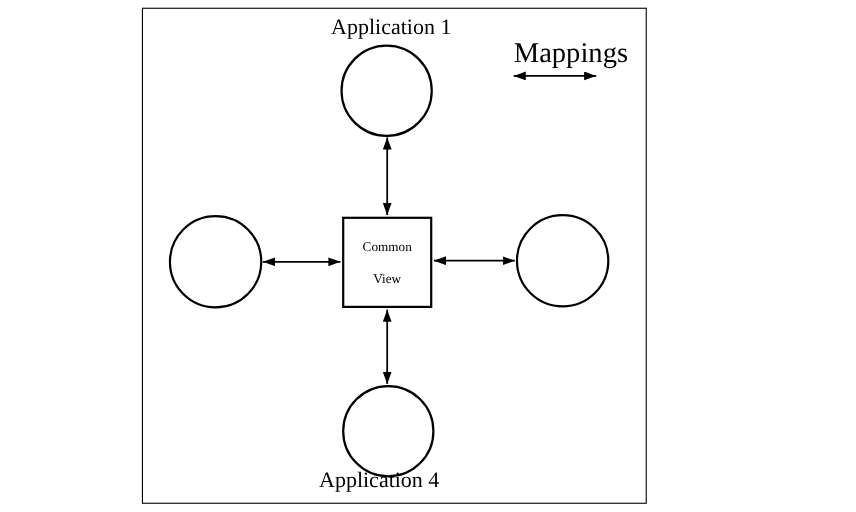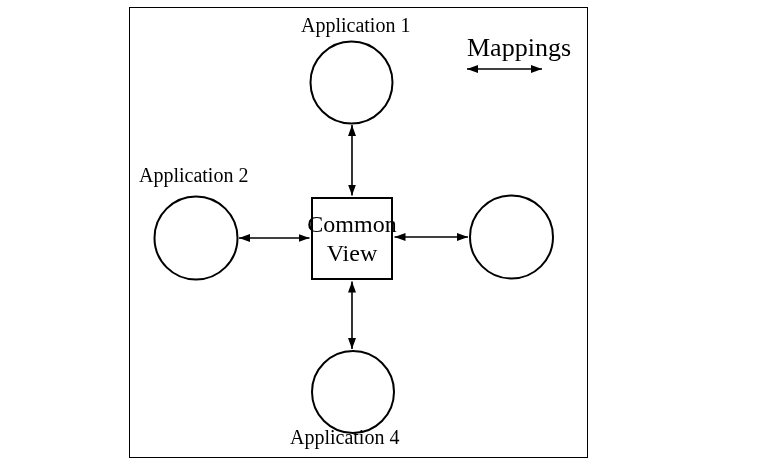--- a/index.html
+++ b/index.html
@@ -60,21 +60,21 @@
     top: 197px;
     width: 82px;
     height: 83px;
     border: 2.5px solid #000000;
     box-sizing: border-box;
     background: #ffffff;
     display: flex;
     flex-direction: column;
     align-items: center;
     justify-content: center;
-    font-size: 24px;
+    font-size: 12px;
     line-height: 29px;
     text-align: center;
   }
 </style>
 </head>
 <body>
 
 <div class="stage">
   <div class="frame"></div>
 
@@ -92,21 +92,20 @@
 
     <line x1="352" y1="125" x2="352" y2="195.5" stroke="#000000" stroke-width="1.6" marker-start="url(#ah)" marker-end="url(#ah)"></line>
     <line x1="352" y1="281.5" x2="352" y2="349" stroke="#000000" stroke-width="1.6" marker-start="url(#ah)" marker-end="url(#ah)"></line>
     <line x1="239" y1="238" x2="309.5" y2="238" stroke="#000000" stroke-width="1.6" marker-start="url(#ah)" marker-end="url(#ah)"></line>
     <line x1="394.5" y1="237" x2="468" y2="237" stroke="#000000" stroke-width="1.6" marker-start="url(#ah)" marker-end="url(#ah)"></line>
 
     <line x1="467" y1="69" x2="542" y2="69" stroke="#000000" stroke-width="1.6" marker-start="url(#ah)" marker-end="url(#ah)"></line>
   </svg>
 
   <div class="node-label label-app1">Application 1</div>
-  <div class="node-label label-app2">Application 2</div>
   <div class="node-label label-app4">Application 4</div>
 
   <div class="legend-label">Mappings</div>
 
   <div class="cv-box">
     <div>Common</div>
     <div>View</div>
   </div>
 </div>
 

